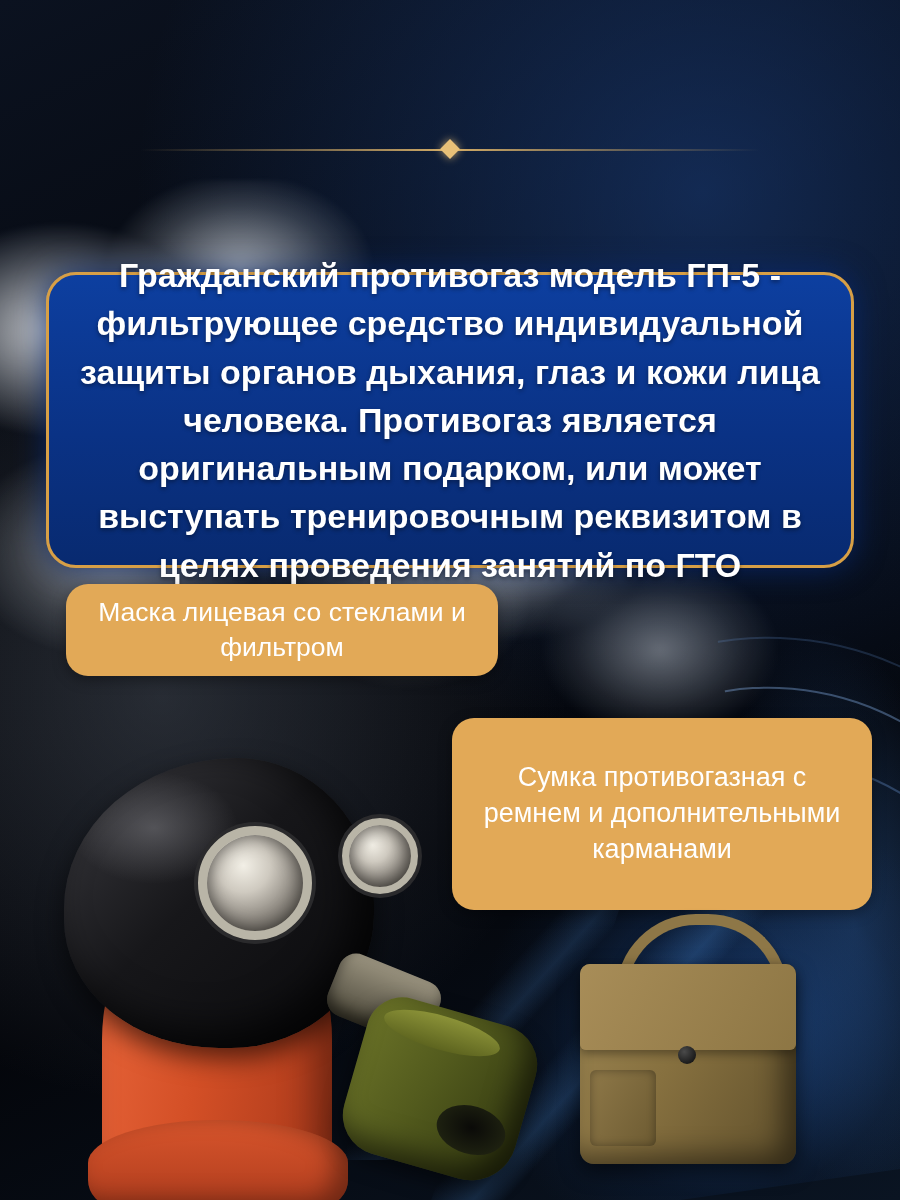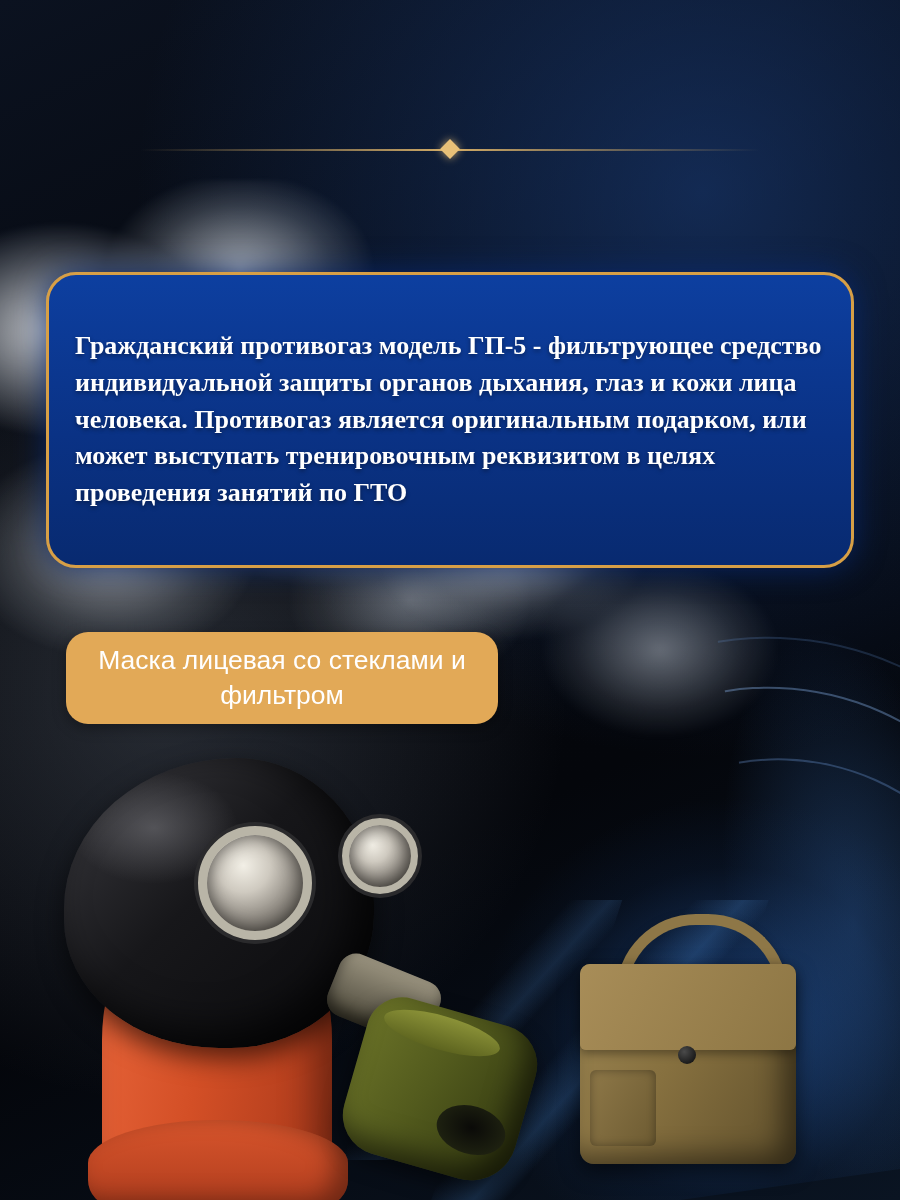--- a/index.html
+++ b/index.html
@@ -170,46 +170,46 @@
     border-radius: 30px;
     box-shadow: 0 0 30px rgba(8,40,110,0.85);
     display: flex;
     align-items: center;
     justify-content: center;
     padding: 12px 26px;
   }
   .desc-card p {
     margin: 0;
     color: #ffffff;
-    font-size: 26px;
+    font-size: 34px;
     font-weight: bold;
     line-height: 1.42;
+    text-align: center;
     text-shadow: 0 2px 4px rgba(0,0,0,0.4);
-    font-family: Liberation Serif, serif;
   }
 
   
   .pill {
     position: absolute;
     box-sizing: border-box;
     background: #e2a957;
     border-radius: 22px;
     color: #ffffff;
     font-size: 26.5px;
     line-height: 1.33;
     text-align: center;
     display: flex;
     align-items: center;
     justify-content: center;
     padding: 10px 18px;
     box-shadow: 0 4px 14px rgba(0,0,0,0.35);
   }
   .pill-mask {
     left: 66px;
-    top: 632px;
+    top: 584px;
     width: 432px;
     height: 92px;
   }
   .pill-bag {
     left: 452px;
     top: 718px;
     width: 420px;
     height: 192px;
     font-size: 27px;
   }
@@ -400,20 +400,23 @@
 
 
   <div class="desc-card">
     <p>Гражданский противогаз модель ГП-5 - фильтрующее средство индивидуальной защиты органов дыхания, глаз и кожи лица человека. Противогаз является оригинальным подарком, или может выступать тренировочным реквизитом в целях проведения занятий по ГТО</p>
   </div>
 
   <div class="pill pill-mask">
     <span>Маска лицевая со стеклами и фильтром</span>
   </div>
 
+  <div class="pill pill-bag">
+    <span>Сумка противогазная с ремнем и дополнительными карманами</span>
+  </div>
 
   <div class="mask-photo">
     <div class="head-form"></div>
     <div class="head-base"></div>
     <div class="mask-body"></div>
     <div class="eye eye-left"></div>
     <div class="eye eye-right"></div>
     <div class="hose-collar"></div>
     <div class="filter-can"></div>
     <div class="filter-ring"></div>

